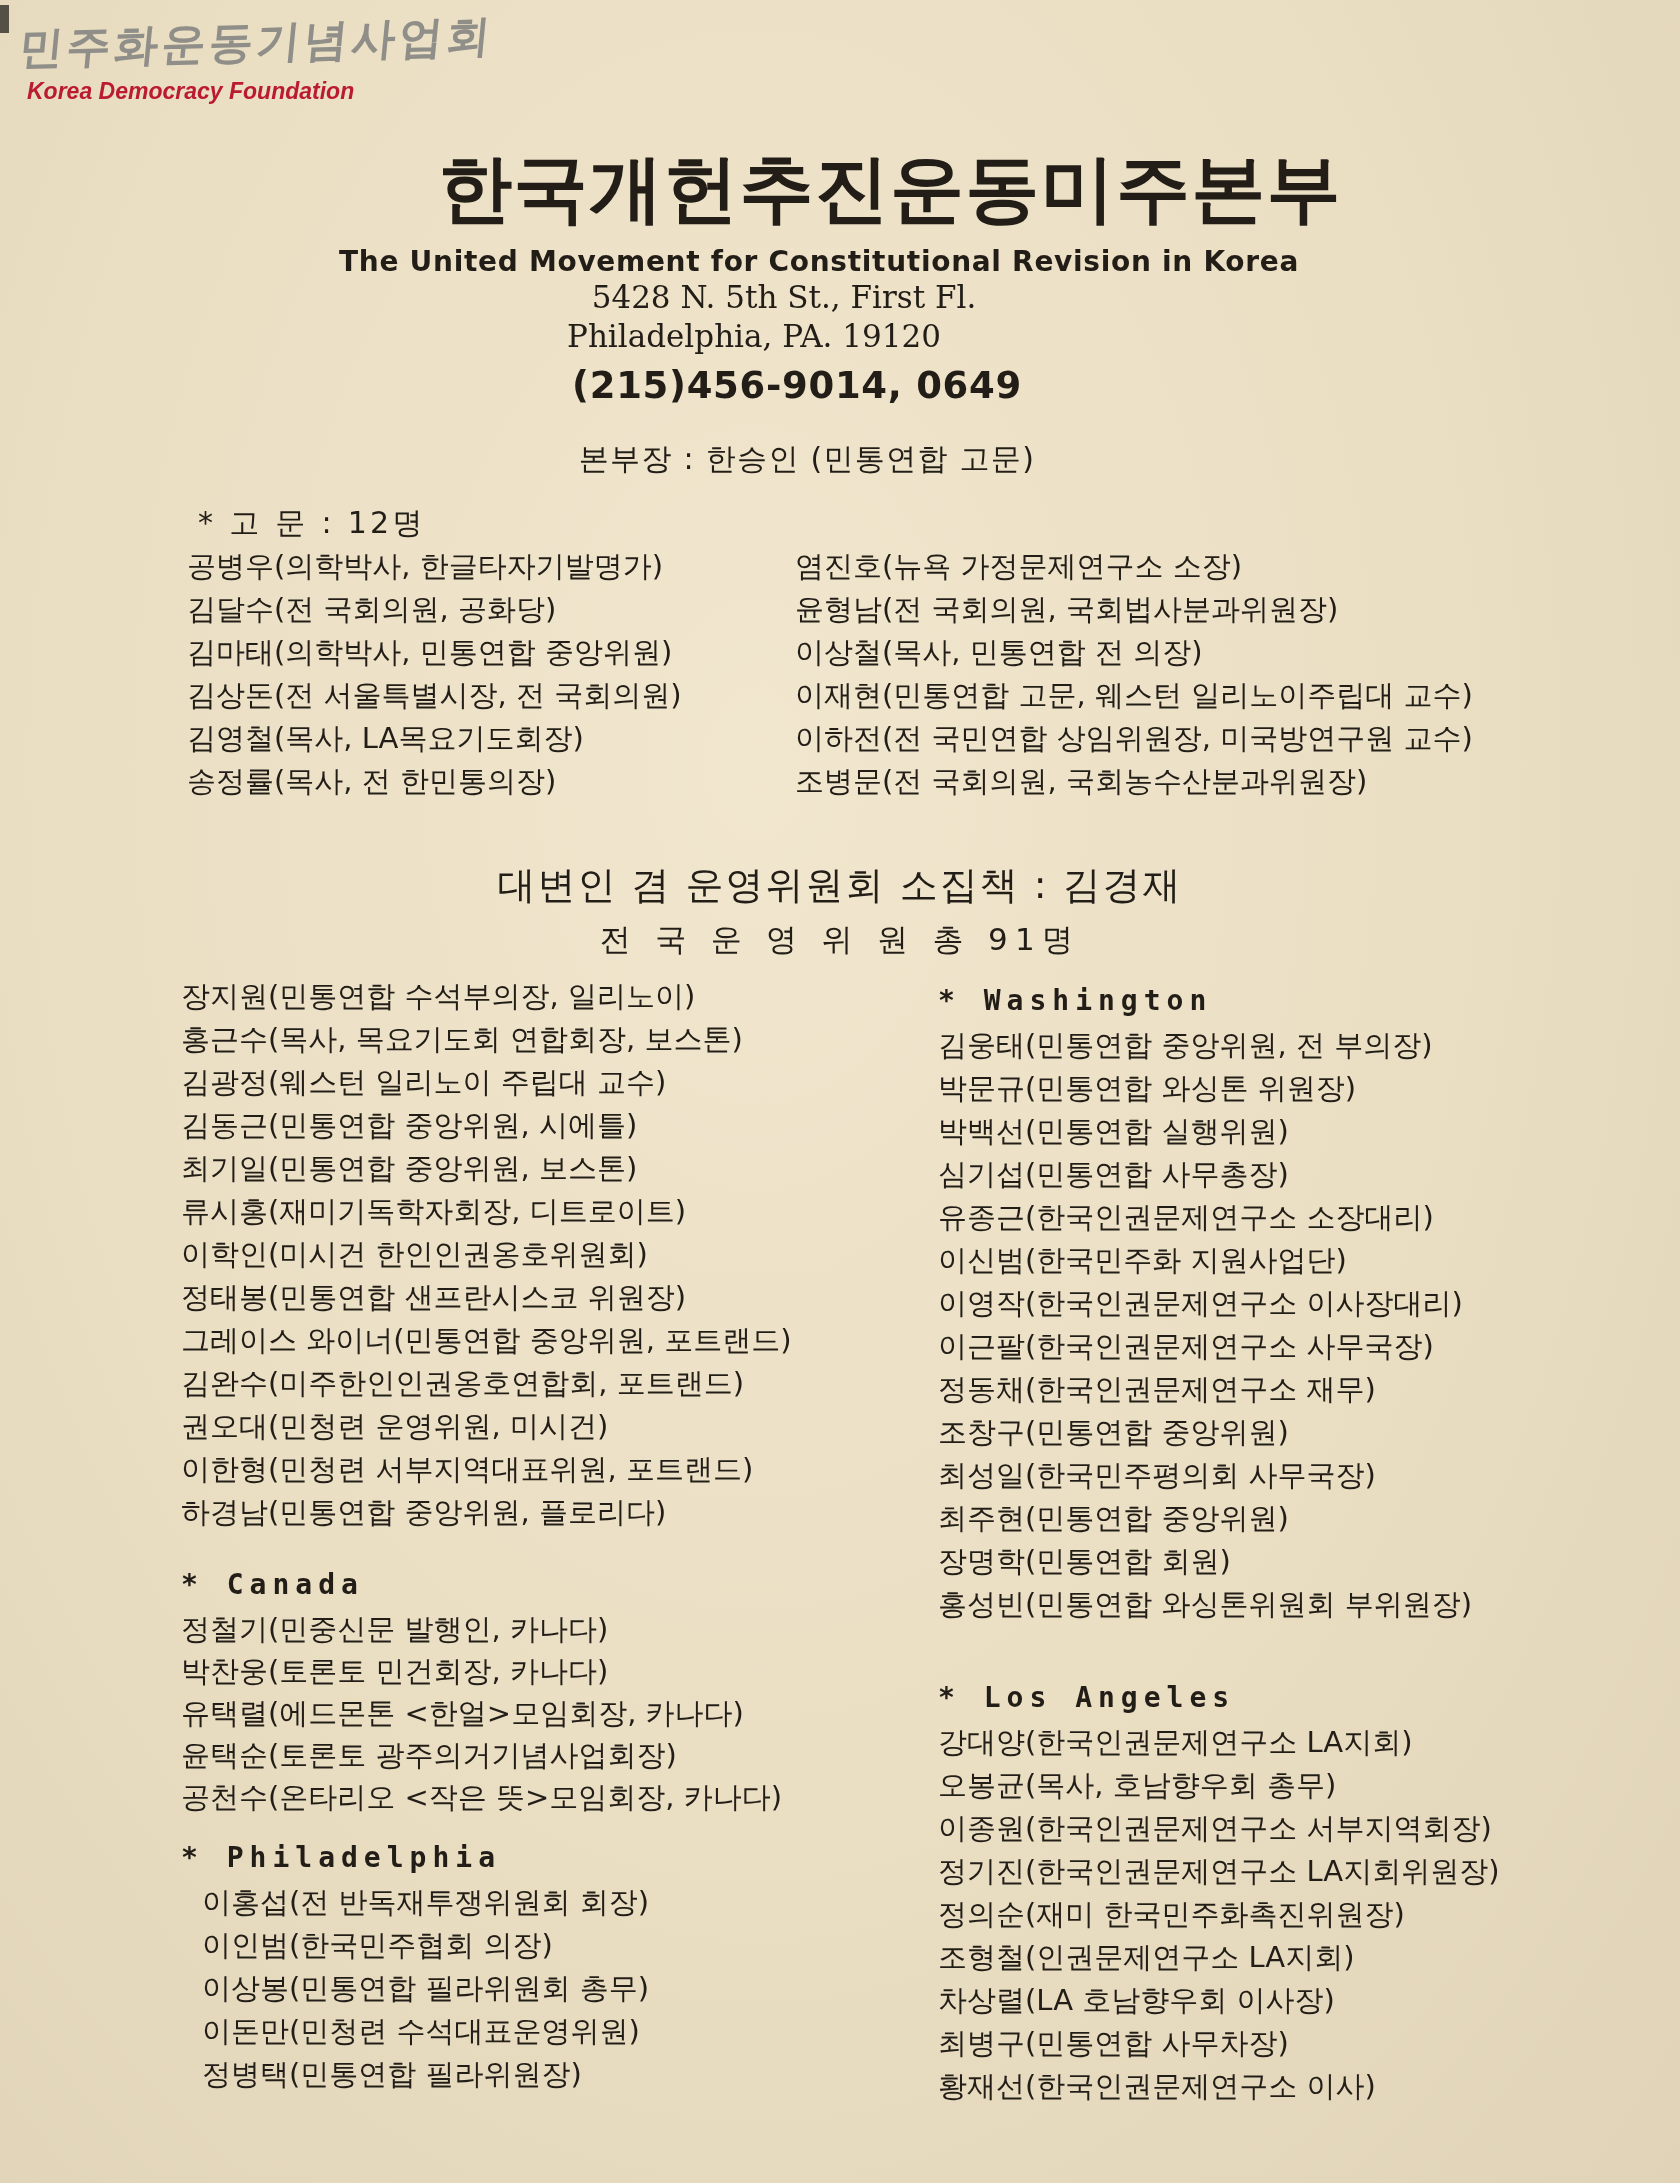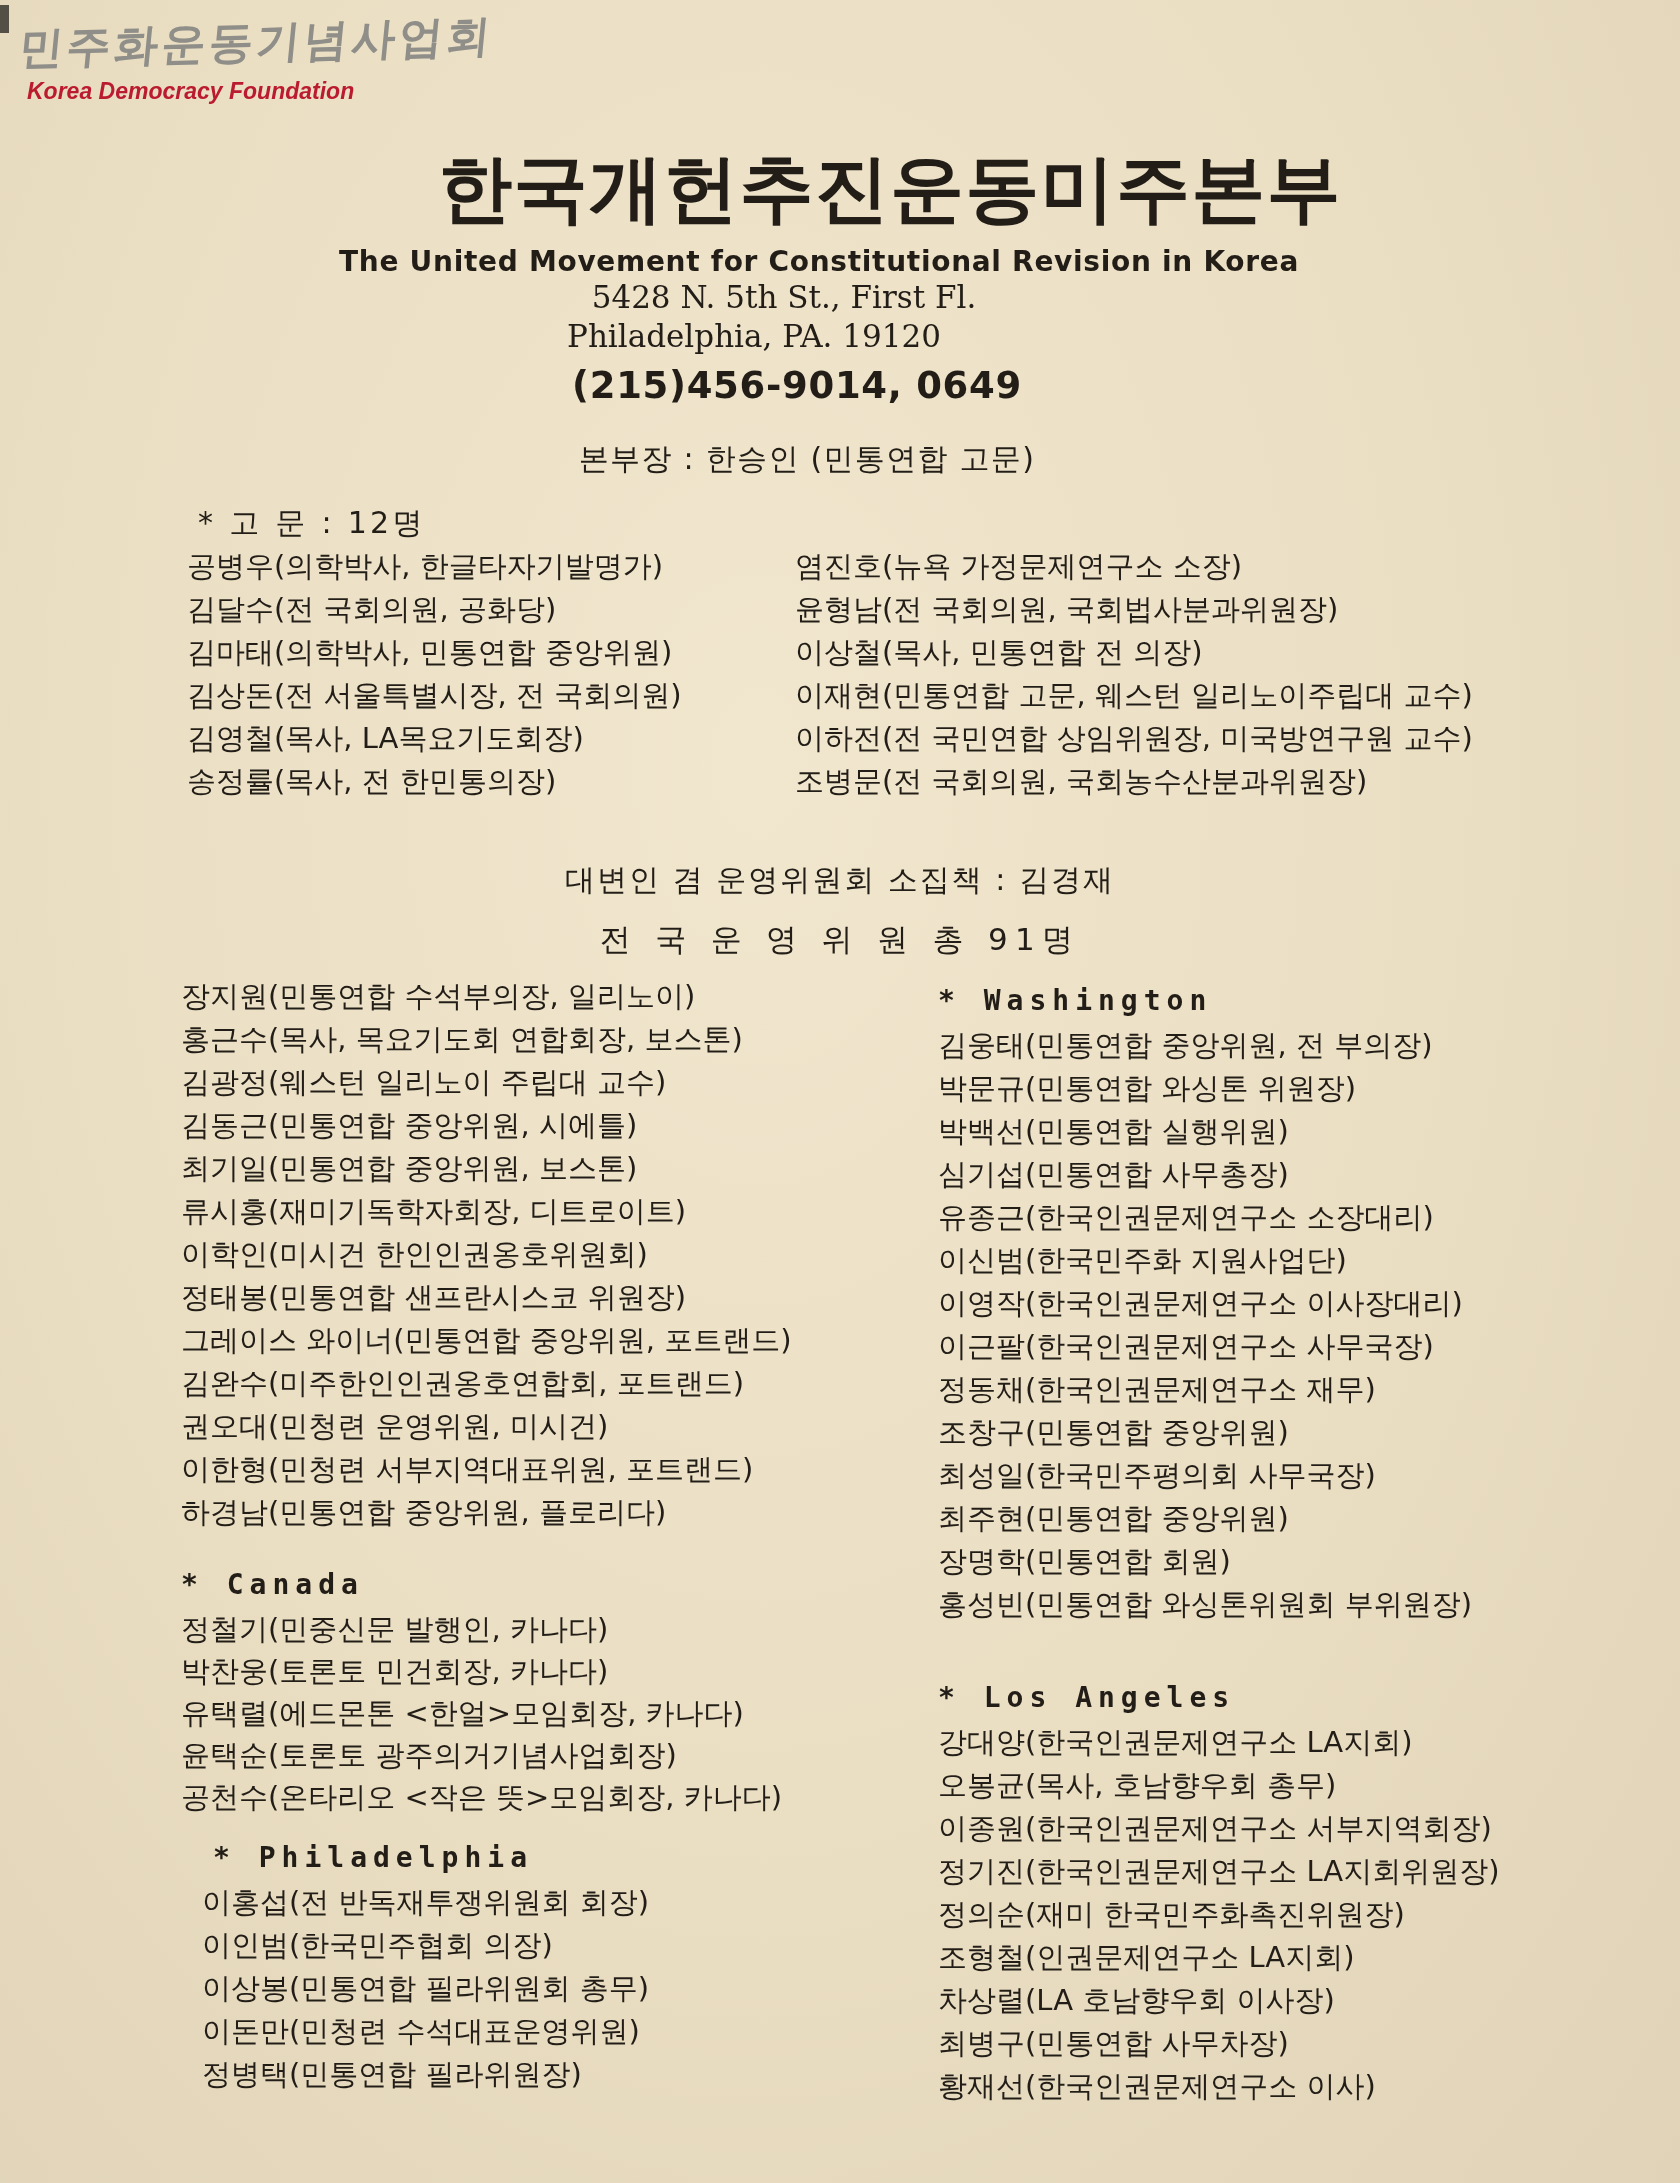--- a/index.html
+++ b/index.html
@@ -48,32 +48,32 @@
   .director{
     position:absolute;left:0;right:0;top:439px;text-align:center;
     font-size:30px;letter-spacing:1.3px;transform:translateX(-33px);
   }
   
   .adv-heading{position:absolute;left:198px;top:503px;font-size:30px;letter-spacing:3.3px;}
   .col{position:absolute;font-size:29px;line-height:43px;}
   .adv-left{left:187px;top:545px;}
   .adv-right{left:795px;top:545px;}
   
-  .spokes{position:absolute;left:0;right:0;top:860px;text-align:center;font-size:30px;letter-spacing:2px;}
+  .spokes{position:absolute;left:0;right:0;top:860px;text-align:center;font-size:38px;letter-spacing:2px;}
   .total{position:absolute;left:0;right:0;top:919px;text-align:center;font-size:31px;letter-spacing:7.3px;}
   
   .main-left{left:181px;top:975px;}
   .sec-head{
     position:absolute;
     font-family:"DejaVu Sans Mono","Liberation Mono",monospace;
     font-size:28px;font-weight:700;letter-spacing:6px;
   }
   .canada-head{left:181px;top:1568px;}
   .canada-list{left:181px;top:1608px;line-height:42px;}
-  .phila-head{left:181px;top:1841px;margin-left:32px;}
+  .phila-head{left:181px;top:1841px;}
   .phila-list{left:181px;top:1881px;margin-left:21px;}
   .wash-head{left:938px;top:984px;}
   .wash-list{left:938px;top:1024px;}
   .la-head{left:938px;top:1681px;}
   .la-list{left:938px;top:1721px;}
 </style>
 </head>
 <body>
 
 <div id="page">

